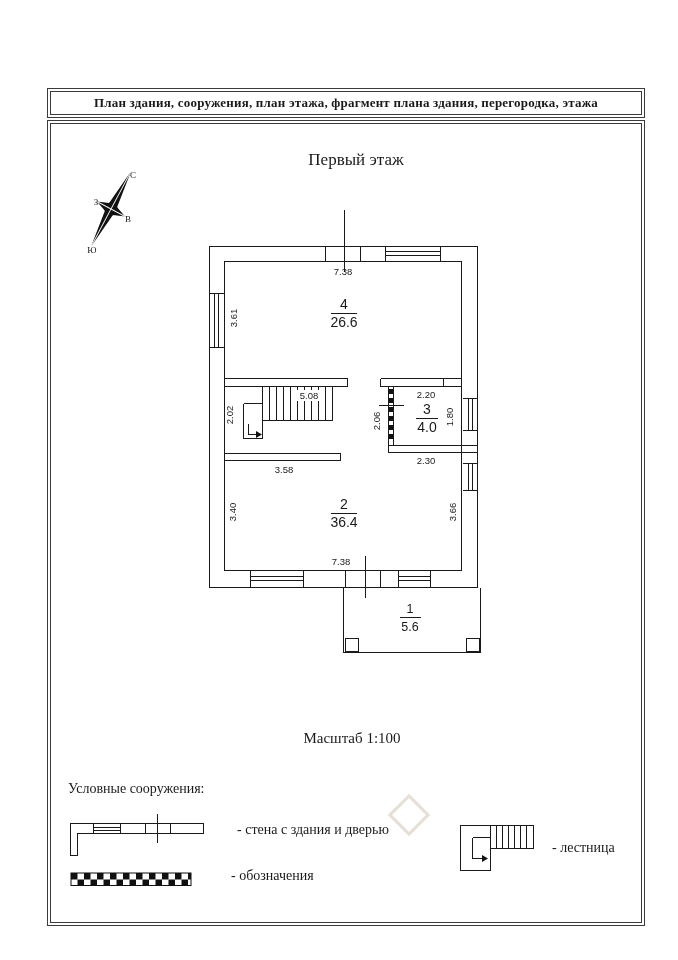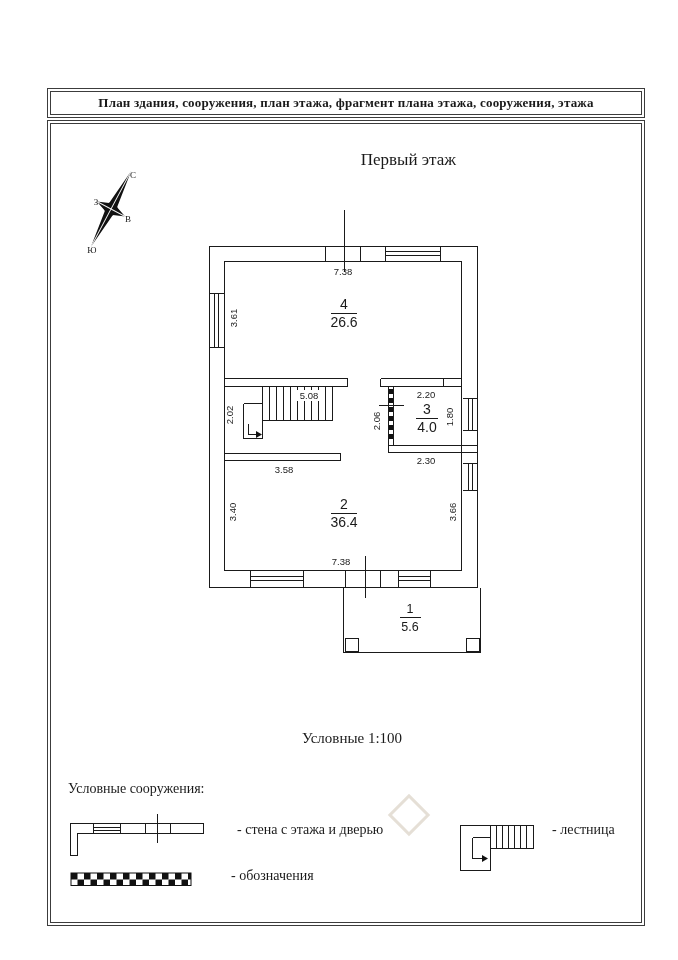--- a/index.html
+++ b/index.html
@@ -3,21 +3,21 @@
 <meta charset="utf-8">
 <style>
   html,body{margin:0;padding:0;background:#fff;}
   .page{position:relative;width:678px;height:960px;background:#ffffff;overflow:hidden;
         font-family:"Liberation Serif", serif;color:#1a1a1a;}
   .abs{position:absolute;}
   .dbox{position:absolute;border:1px solid #3c3c3c;padding:2px;box-sizing:border-box;}
   .dbox-inner{border:1px solid #3c3c3c;width:100%;height:100%;box-sizing:border-box;
               display:flex;align-items:center;justify-content:center;}
   .doc-title{font-size:13px;font-weight:bold;letter-spacing:.2px;text-align:center;}
-  .heading{font-size:17px;text-align:right;}
+  .heading{font-size:17px;text-align:center;}
   .scale{font-size:15px;text-align:center;}
   .legend-heading{font-size:14px;}
   .legend-label{font-size:14px;}
   svg{display:block;}
   svg .ln{stroke:#1a1a1a;stroke-width:1;fill:none;shape-rendering:crispEdges;}
   svg .fillw{fill:#ffffff;}
   svg text{shape-rendering:auto;fill:#1a1a1a;}
   .dim{font-family:"Liberation Sans", sans-serif;font-size:9.5px;}
   .roomnum{font-family:"Liberation Sans", sans-serif;font-size:14px;}
   .roomnum-sm{font-family:"Liberation Sans", sans-serif;font-size:12.5px;}
@@ -29,21 +29,21 @@
 </style>
 </head>
 <body>
 
 <div class="page">
 
   <div class="abs wm-logo" style="left:394px;top:800px;"></div>
 
   <div class="dbox" style="left:47px;top:88px;width:598px;height:30px;">
     <div class="dbox-inner">
-      <div class="doc-title">План здания, сооружения, план этажа, фрагмент плана этажа, сооружения, этажа</div>
+      <div class="doc-title">План здания, сооружения, план этажа, фрагмент плана здания, перегородка, этажа</div>
     </div>
   </div>
 
   <div class="dbox" style="left:47px;top:120px;width:598px;height:806px;">
     <div class="dbox-inner"></div>
   </div>
 
   <div class="abs heading" style="left:256px;top:150px;width:200px;">Первый этаж</div>
 
   <svg class="abs" style="left:75px;top:155px;" width="70" height="105" viewBox="75 155 70 105">
@@ -141,21 +141,21 @@
       <path class="ln" d="M331 513.5 H357"></path>
       <text class="roomnum" x="344" y="527" text-anchor="middle">36.4</text>
     </g>
     <g>
       <text class="roomnum-sm" x="410" y="613" text-anchor="middle">1</text>
       <path class="ln" d="M400 617.5 H421"></path>
       <text class="roomnum-sm" x="410" y="631" text-anchor="middle">5.6</text>
     </g>
   </svg>
 
-  <div class="abs scale" style="left:252px;top:730px;width:200px;">Условные 1:100</div>
+  <div class="abs scale" style="left:252px;top:730px;width:200px;">Масштаб 1:100</div>
 
   <div class="abs legend-heading" style="left:68px;top:781px;">Условные сооружения:</div>
 
   <svg class="abs" style="left:60px;top:805px;" width="500" height="90" viewBox="60 805 500 90">
     <defs>
       <pattern id="chk" x="71" y="873" width="13" height="13" patternUnits="userSpaceOnUse">
         <rect width="6.5" height="6.5" fill="#111"></rect>
         <rect x="6.5" y="6.5" width="6.5" height="6.5" fill="#111"></rect>
       </pattern>
     </defs>
@@ -172,17 +172,17 @@
 
     <g>
       <path class="ln fillw" d="M460.5 825.5 H533.5 V848.5 H490.5 V870.5 H460.5 Z"></path>
       <path class="ln" d="M490.5 825.5 V848.5 M496.5 825.5 V848.5 M502.5 825.5 V848.5 M508.5 825.5 V848.5
                           M514.5 825.5 V848.5 M520.5 825.5 V848.5 M526.5 825.5 V848.5"></path>
       <path class="ln" d="M472.5 837.5 H490.5 M472.5 837.5 V858.5 H482"></path>
       <polygon points="482,855 488,858.5 482,862" fill="#111"></polygon>
     </g>
   </svg>
 
-  <div class="abs legend-label" style="left:237px;top:822px;">- стена с этажа и дверью</div>
+  <div class="abs legend-label" style="left:237px;top:822px;">- стена с здания и дверью</div>
   <div class="abs legend-label" style="left:231px;top:868px;">- обозначения</div>
-  <div class="abs legend-label" style="left:552px;top:822px;">- лестница</div>
+  <div class="abs legend-label" style="left:552px;top:840px;">- лестница</div>
 
 </div>
 
 </body></html>

